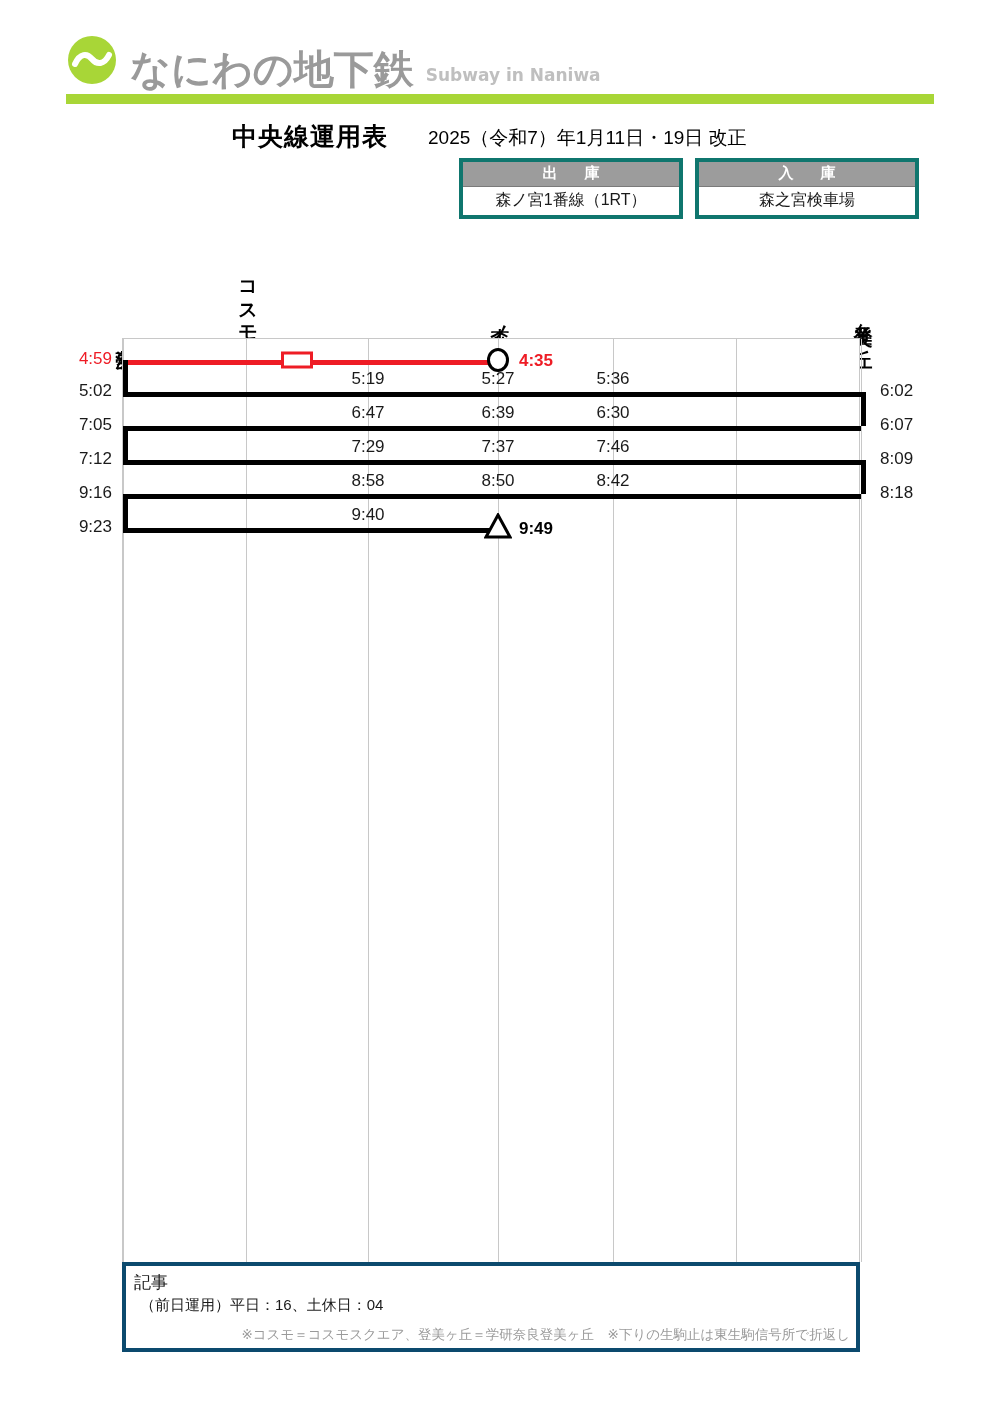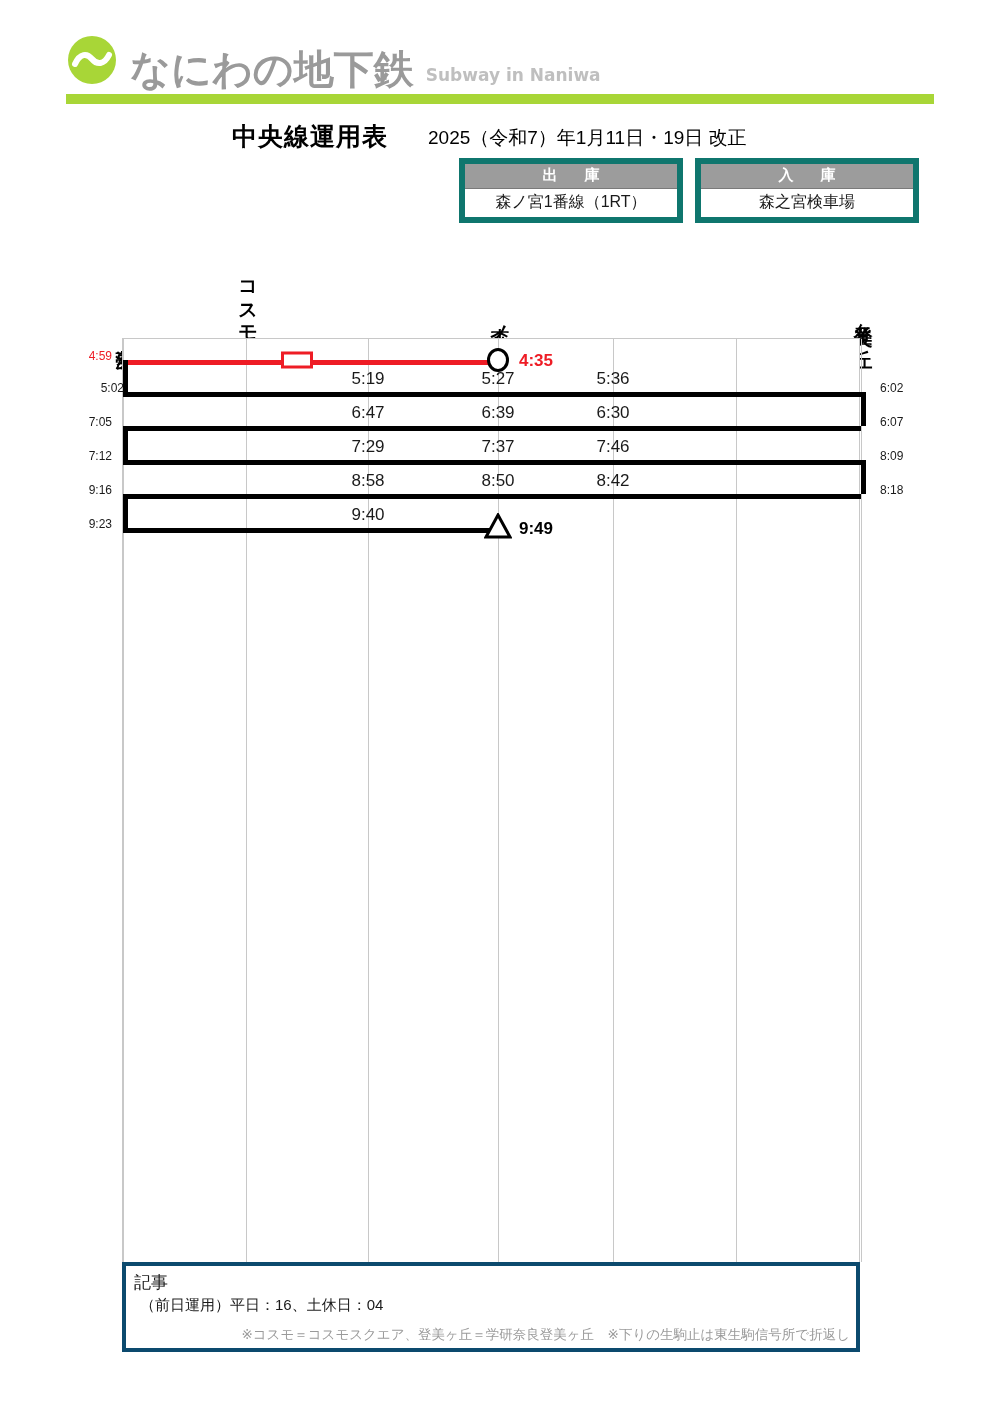--- a/index.html
+++ b/index.html
@@ -92,21 +92,21 @@
     color: #00a33e;
     letter-spacing: 1px;
     line-height: 1;
   }
 
   
   .depot-box {
     position: absolute;
     top: 158px;
     width: 224px;
-    border: 6px solid #0f766e;
+    border: 4px solid #0f766e;
     background: #fdba74;
   }
   #depot-out { left: 459px; }
   #depot-in  { left: 695px; }
   .depot-head {
     background: #9c9c9c;
     color: #ffffff;
     font-size: 15px;
     font-weight: 600;
     text-align: center;
@@ -212,21 +212,21 @@
     font-weight: 700;
     white-space: nowrap;
     z-index: 6;
   }
   .m-label.red { color: #ee1c25; }
   .m-label.black { color: #000; }
 
   
   .side-label {
     position: absolute;
-    font-size: 12px;
+    font-size: 17px;
     color: #1a1a1a;
     white-space: nowrap;
   }
   .side-label.left { transform: translateX(-100%); }
 
   
   #notes-box {
     position: absolute;
     left: 122px; top: 1262px;
     width: 738px; height: 90px;
@@ -329,21 +329,21 @@
       <div class="marker-circle" style="left: 375px; top: 21px;"></div>
       <div class="m-label red" style="left: 396px; top: 12px;">4:35</div>
       <div class="marker-tri" style="left: 375px; top: 189px;"><svg width="28" height="26" viewBox="0 0 28 26">
           <polygon points="14,2 26,24 2,24" fill="#ffffff" stroke="#000000" stroke-width="3" stroke-linejoin="miter"></polygon>
         </svg></div>
       <div class="m-label black" style="left: 396px; top: 180px;">9:49</div>
     </div>
 
   <div id="side-labels">
       <div class="side-label left" style="left: 112px; top: 349px; color: rgb(238, 28, 37);">4:59</div>
-      <div class="side-label left" style="left: 112px; top: 381px; color: rgb(26, 26, 26); margin-left: 12px;">5:02</div>
+      <div class="side-label left" style="left: 112px; top: 381px; color: rgb(26, 26, 26);">5:02</div>
       <div class="side-label left" style="left: 112px; top: 415px; color: rgb(26, 26, 26);">7:05</div>
       <div class="side-label left" style="left: 112px; top: 449px; color: rgb(26, 26, 26);">7:12</div>
       <div class="side-label left" style="left: 112px; top: 483px; color: rgb(26, 26, 26);">9:16</div>
       <div class="side-label left" style="left: 112px; top: 517px; color: rgb(26, 26, 26);">9:23</div>
       <div class="side-label" style="left: 880px; top: 381px;">6:02</div>
       <div class="side-label" style="left: 880px; top: 415px;">6:07</div>
       <div class="side-label" style="left: 880px; top: 449px;">8:09</div>
       <div class="side-label" style="left: 880px; top: 483px;">8:18</div>
     </div>
 

